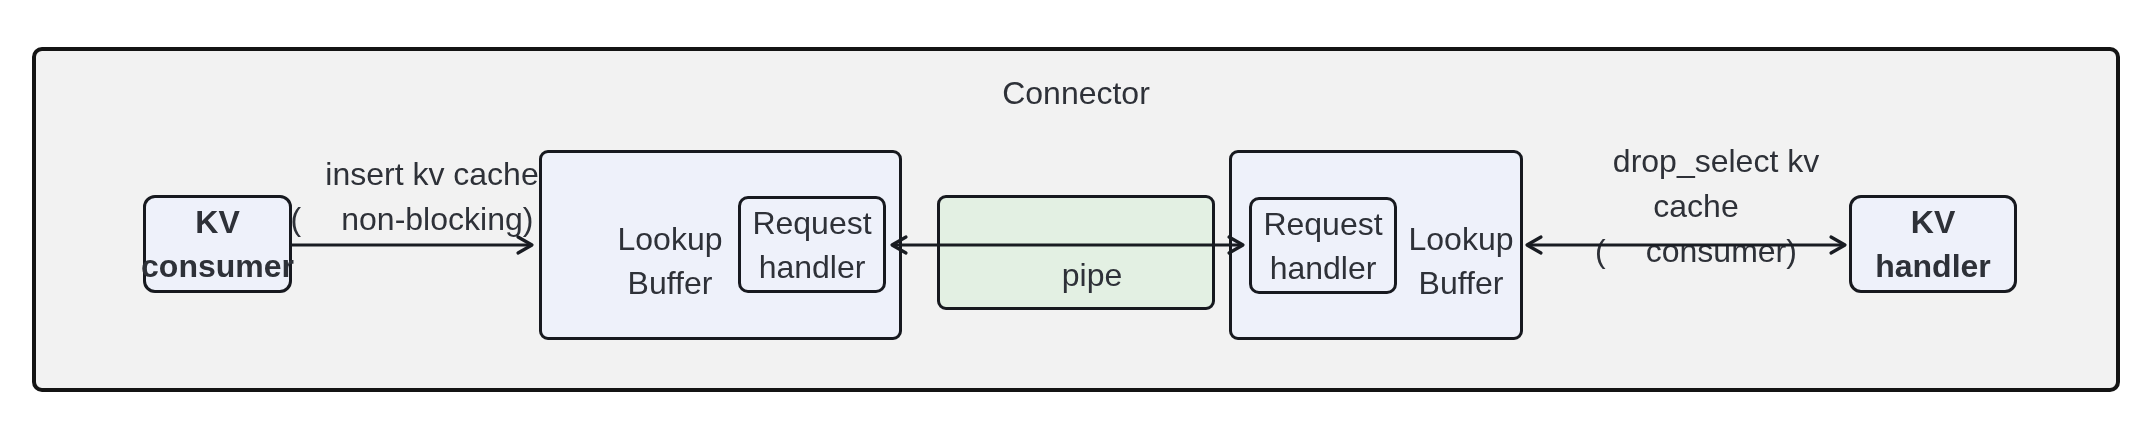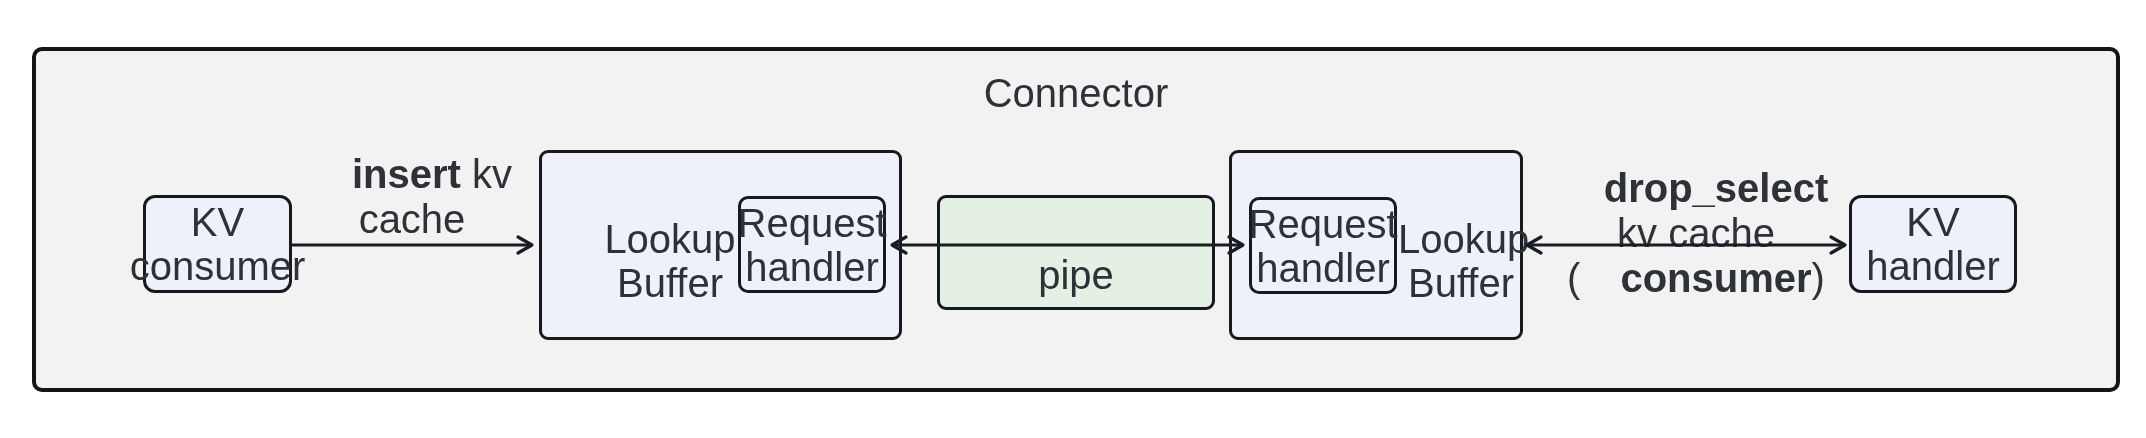--- a/index.html
+++ b/index.html
@@ -9,83 +9,84 @@
     --node-fill:#eef1fa;
     --node-border:#17191f;
     --pipe-fill:#e3f0e3;
     --text:#2e3138;
     --arrow:#191c22;
   }
   html,body{margin:0;padding:0;background:var(--canvas-bg);}
   .stage{
     position:relative;width:2146px;height:438px;background:var(--canvas-bg);
     font-family:"Liberation Sans","DejaVu Sans",sans-serif;color:var(--text);
-    font-size:40px;line-height:44px;overflow:hidden;
+    font-size:32px;line-height:44px;overflow:hidden;
   }
   .container{
     position:absolute;left:32px;top:47px;width:2088px;height:345px;
     background:var(--container-fill);border:4px solid var(--container-border);
     border-radius:10px;box-sizing:border-box;
   }
   .title{
     position:absolute;left:32px;top:71px;width:2088px;text-align:center;
   }
   .node{
     position:absolute;background:var(--node-fill);border:3px solid var(--node-border);
     border-radius:12px;box-sizing:border-box;
     display:flex;flex-direction:column;align-items:center;justify-content:center;
     text-align:center;
   }
-  .node .ln{line-height:44px;}
+  .node .ln{line-height:44px;font-weight:bold;}
   .bigbox{
     position:absolute;background:var(--node-fill);border:3px solid var(--node-border);
     border-radius:9px;box-sizing:border-box;
   }
   .bigbox .side-label{
     position:absolute;top:0;height:100%;display:flex;flex-direction:column;
     justify-content:center;text-align:center;margin-top:16px;
   }
   .inner-node{
     position:absolute;background:var(--node-fill);border:3px solid var(--node-border);
     border-radius:10px;box-sizing:border-box;
     display:flex;flex-direction:column;align-items:center;justify-content:center;
     text-align:right;
   }
   .pipe{
     position:absolute;left:937px;top:195px;width:278px;height:115px;
     background:var(--pipe-fill);border:3px solid var(--node-border);
     border-radius:9px;box-sizing:border-box;
   }
   .pipe .pipe-label{
-    position:absolute;left:0;bottom:10px;width:100%;text-align:center;
+    position:absolute;left:16px;bottom:10px;width:100%;text-align:center;
   }
   .arrow-label{
     position:absolute;width:300px;text-align:center;line-height:45px;
   }
-  .arrow-label b{font-weight:700;margin-left:40px;}
+  .arrow-label b{font-weight:400;margin-left:40px;}
   svg.arrows{position:absolute;left:0;top:0;z-index:5;pointer-events:none;}
   svg.arrows path{stroke:var(--arrow);stroke-width:3.2;fill:none;
     stroke-linecap:round;stroke-linejoin:round;}
 </style>
 </head>
 <body>
 
 <div class="stage">
 
   <div class="container"></div>
 
   <div class="title">Connector</div>
 
   <div class="node" style="left:143px;top:195px;width:149px;height:98px;">
     <div class="ln">KV</div>
     <div class="ln">consumer</div>
   </div>
 
   <div class="arrow-label" style="left:262px;top:152px;">
     <div class="ln"><b>insert</b><span> kv cache</span></div>
+    <div class="ln"><span>(</span><b>non-blocking</b><span>)</span></div>
   </div>
 
   <div class="bigbox" style="left:539px;top:150px;width:363px;height:190px;">
     <div class="side-label" style="left:28px;width:200px;">
       <div class="ln">Lookup</div>
       <div class="ln">Buffer</div>
     </div>
     <div class="inner-node" style="left:196px;top:43px;width:148px;height:97px;">
       <div class="ln">Request</div>
       <div class="ln">handler</div>
@@ -100,21 +101,21 @@
     <div class="inner-node" style="left:17px;top:44px;width:148px;height:97px;">
       <div class="ln">Request</div>
       <div class="ln">handler</div>
     </div>
     <div class="side-label" style="left:166px;width:126px;">
       <div class="ln">Lookup</div>
       <div class="ln">Buffer</div>
     </div>
   </div>
 
-  <div class="arrow-label" style="left:1546px;top:166px;">
+  <div class="arrow-label" style="left:1546px;top:139px;">
     <div class="ln"><b>drop_select</b><span> kv cache</span></div>
     <div class="ln"><span>(</span><b>consumer</b><span>)</span></div>
   </div>
 
   <div class="node" style="left:1849px;top:195px;width:168px;height:98px;">
     <div class="ln">KV</div>
     <div class="ln">handler</div>
   </div>
 
   <svg class="arrows" width="2146" height="438" viewBox="0 0 2146 438">

